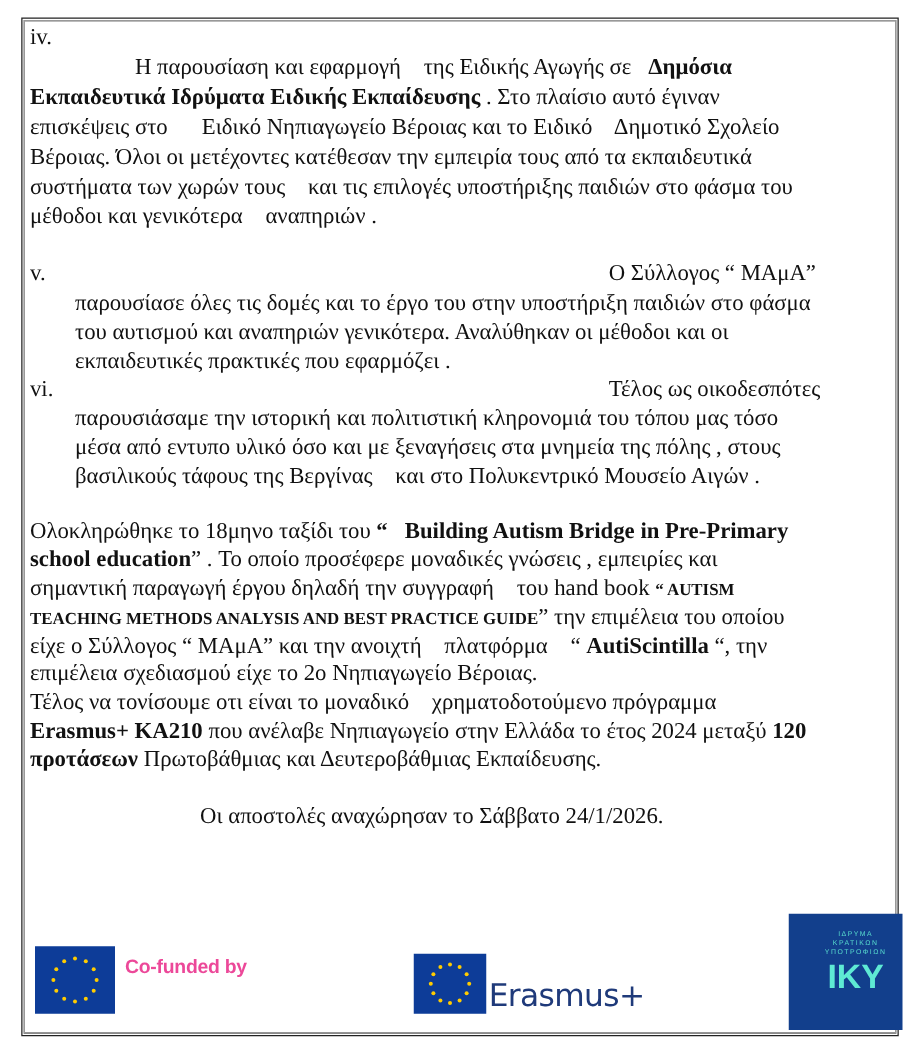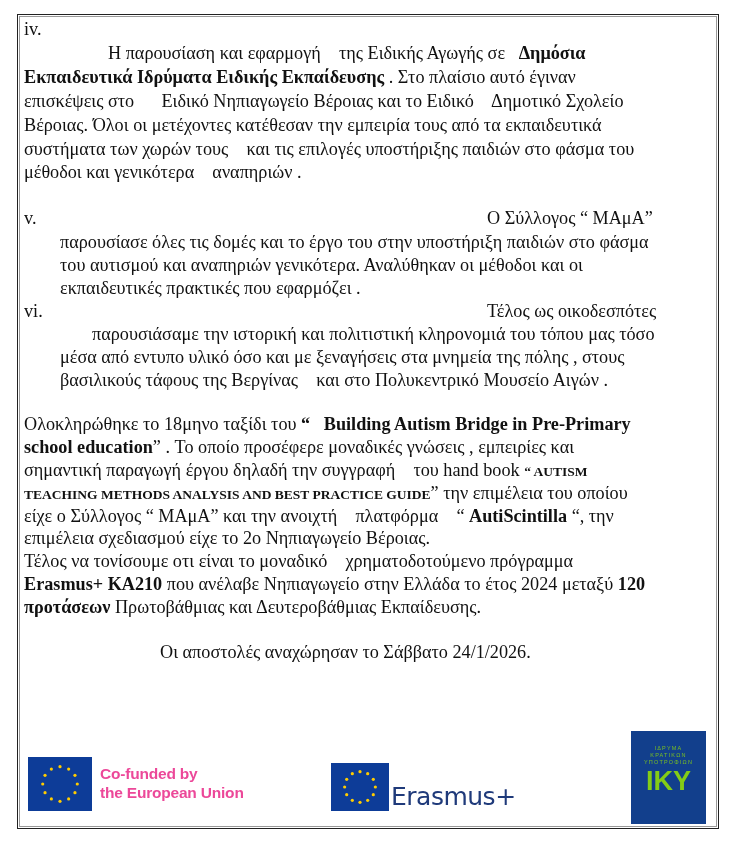--- a/index.html
+++ b/index.html
@@ -14,21 +14,21 @@
     .sc { font-weight: bold; font-size: 13.5px; }
 
     .logo-band { position: absolute; left: 22px; top: 730px; width: 694px; height: 96px; }
     .eu-flag { position: absolute; background: #0d3c98; }
     .eu-flag svg { width: 100%; height: 100%; display: block; }
     .eu-text { position: absolute; font-family: "Liberation Sans", sans-serif; font-weight: bold;
       color: #ec4899; font-size: 15.5px; line-height: 19px; white-space: pre; letter-spacing: -0.2px; }
     .erasmus-text { position: absolute; font-family: "DejaVu Sans", sans-serif; color: #1f3a7a;
       font-size: 25px; letter-spacing: -0.5px; white-space: pre; }
     .iky { position: absolute; left: 631px; top: 731px; width: 75px; height: 93px; background: #123f8c;
-      color: #84cc16; font-family: "Liberation Sans", sans-serif; text-align: center; }
+      color: #5eead4; font-family: "Liberation Sans", sans-serif; text-align: center; padding-left: 16px; }
     .iky-small { font-size: 5.5px; line-height: 7px; letter-spacing: 1.2px; opacity: 0.9; }
     .iky-big { font-size: 27px; font-weight: bold; line-height: 30px; letter-spacing: 0px; }
   </style>
 </head>
 <body>
 
 <div class="frame"></div>
 <div class="frame-inner"></div>
 
 <div class="ln" style="left:24px; top:18px;">iv.</div>
@@ -40,21 +40,21 @@
 <div class="ln" style="left:24px; top:161px;">μέθοδοι και γενικότερα    αναπηριών .</div>
 
 <div class="ln" style="left:24px; top:207px;">v.</div>
 <div class="ln" style="left:487px; top:207px;">Ο Σύλλογος “ ΜΑμΑ”</div>
 <div class="ln" style="left:60px; top:231px;">παρουσίασε όλες τις δομές και το έργο του στην υποστήριξη παιδιών στο φάσμα</div>
 <div class="ln" style="left:60px; top:254px;">του αυτισμού και αναπηριών γενικότερα. Αναλύθηκαν οι μέθοδοι και οι</div>
 <div class="ln" style="left:60px; top:277px;">εκπαιδευτικές πρακτικές που εφαρμόζει .</div>
 
 <div class="ln" style="left:24px; top:300px;">vi.</div>
 <div class="ln" style="left:487px; top:300px;">Τέλος ως οικοδεσπότες</div>
-<div class="ln" style="left:60px; top:323px;margin-left:32px;">παρουσιάσαμε την ιστορική και πολιτιστική κληρονομιά του τόπου μας τόσο</div>
+<div class="ln" style="left:60px; top:323px;">παρουσιάσαμε την ιστορική και πολιτιστική κληρονομιά του τόπου μας τόσο</div>
 <div class="ln" style="left:60px; top:346px;">μέσα από εντυπο υλικό όσο και με ξεναγήσεις στα μνημεία της πόλης , στους</div>
 <div class="ln" style="left:60px; top:369px;">βασιλικούς τάφους της Βεργίνας    και στο Πολυκεντρικό Μουσείο Αιγών .</div>
 
 <div class="ln" style="left:24px; top:413px;"><span>Ολοκληρώθηκε το 18μηνο ταξίδι του </span><span class="b">“   Building Autism Bridge in Pre-Primary</span></div>
 <div class="ln" style="left:24px; top:436px;"><span class="b">school education</span><span>” . Το οποίο προσέφερε μοναδικές γνώσεις , εμπειρίες και</span></div>
 <div class="ln" style="left:24px; top:459px;"><span>σημαντική παραγωγή έργου δηλαδή την συγγραφή    του hand book </span><span class="b" style="font-size:13.5px;text-align:right;">“ AUTISM</span></div>
 <div class="ln" style="left:24px; top:482px;"><span class="sc">TEACHING METHODS ANALYSIS AND BEST PRACTICE GUIDE</span><span>” την επιμέλεια του οποίου</span></div>
 <div class="ln" style="left:24px; top:505px;"><span>είχε ο Σύλλογος “ ΜΑμΑ” και την ανοιχτή    πλατφόρμα    “ </span><span class="b">AutiScintilla</span><span> “, την</span></div>
 <div class="ln" style="left:24px; top:527px;">επιμέλεια σχεδιασμού είχε το 2ο Νηπιαγωγείο Βέροιας.</div>
 <div class="ln" style="left:24px; top:550px;">Τέλος να τονίσουμε οτι είναι το μοναδικό    χρηματοδοτούμενο πρόγραμμα</div>
@@ -74,21 +74,21 @@
       <circle cx="23.360000000000003" cy="41.9649189773951" r="1.6" fill="#ffcc00"></circle>
       <circle cx="17.0350810226049" cy="35.64" r="1.6" fill="#ffcc00"></circle>
       <circle cx="14.719999999999999" cy="27.000000000000004" r="1.6" fill="#ffcc00"></circle>
       <circle cx="17.0350810226049" cy="18.36" r="1.6" fill="#ffcc00"></circle>
       <circle cx="23.359999999999992" cy="12.035081022604905" r="1.6" fill="#ffcc00"></circle>
       <circle cx="31.999999999999996" cy="9.719999999999999" r="1.6" fill="#ffcc00"></circle>
       <circle cx="40.64" cy="12.0350810226049" r="1.6" fill="#ffcc00"></circle>
       <circle cx="46.964918977395094" cy="18.359999999999992" r="1.6" fill="#ffcc00"></circle>
     </svg>
 </div>
-<div class="eu-text" style="left:100px; top:764px;"><div>Co-funded by</div><div>the European Union</div></div>
+<div class="eu-text" style="left:100px; top:764px;"><div>Co-funded by</div></div>
 
 <div class="eu-flag" style="left:331px; top:763px; width:58px; height:48px;">
   <svg viewBox="0 0 58 48">
       <circle cx="44.36" cy="24" r="1.6" fill="#ffcc00"></circle>
       <circle cx="42.30215020212898" cy="31.68" r="1.6" fill="#ffcc00"></circle>
       <circle cx="36.68" cy="37.30215020212898" r="1.6" fill="#ffcc00"></circle>
       <circle cx="29" cy="39.36" r="1.6" fill="#ffcc00"></circle>
       <circle cx="21.320000000000004" cy="37.30215020212898" r="1.6" fill="#ffcc00"></circle>
       <circle cx="15.697849797871022" cy="31.68" r="1.6" fill="#ffcc00"></circle>
       <circle cx="13.64" cy="24.000000000000004" r="1.6" fill="#ffcc00"></circle>

